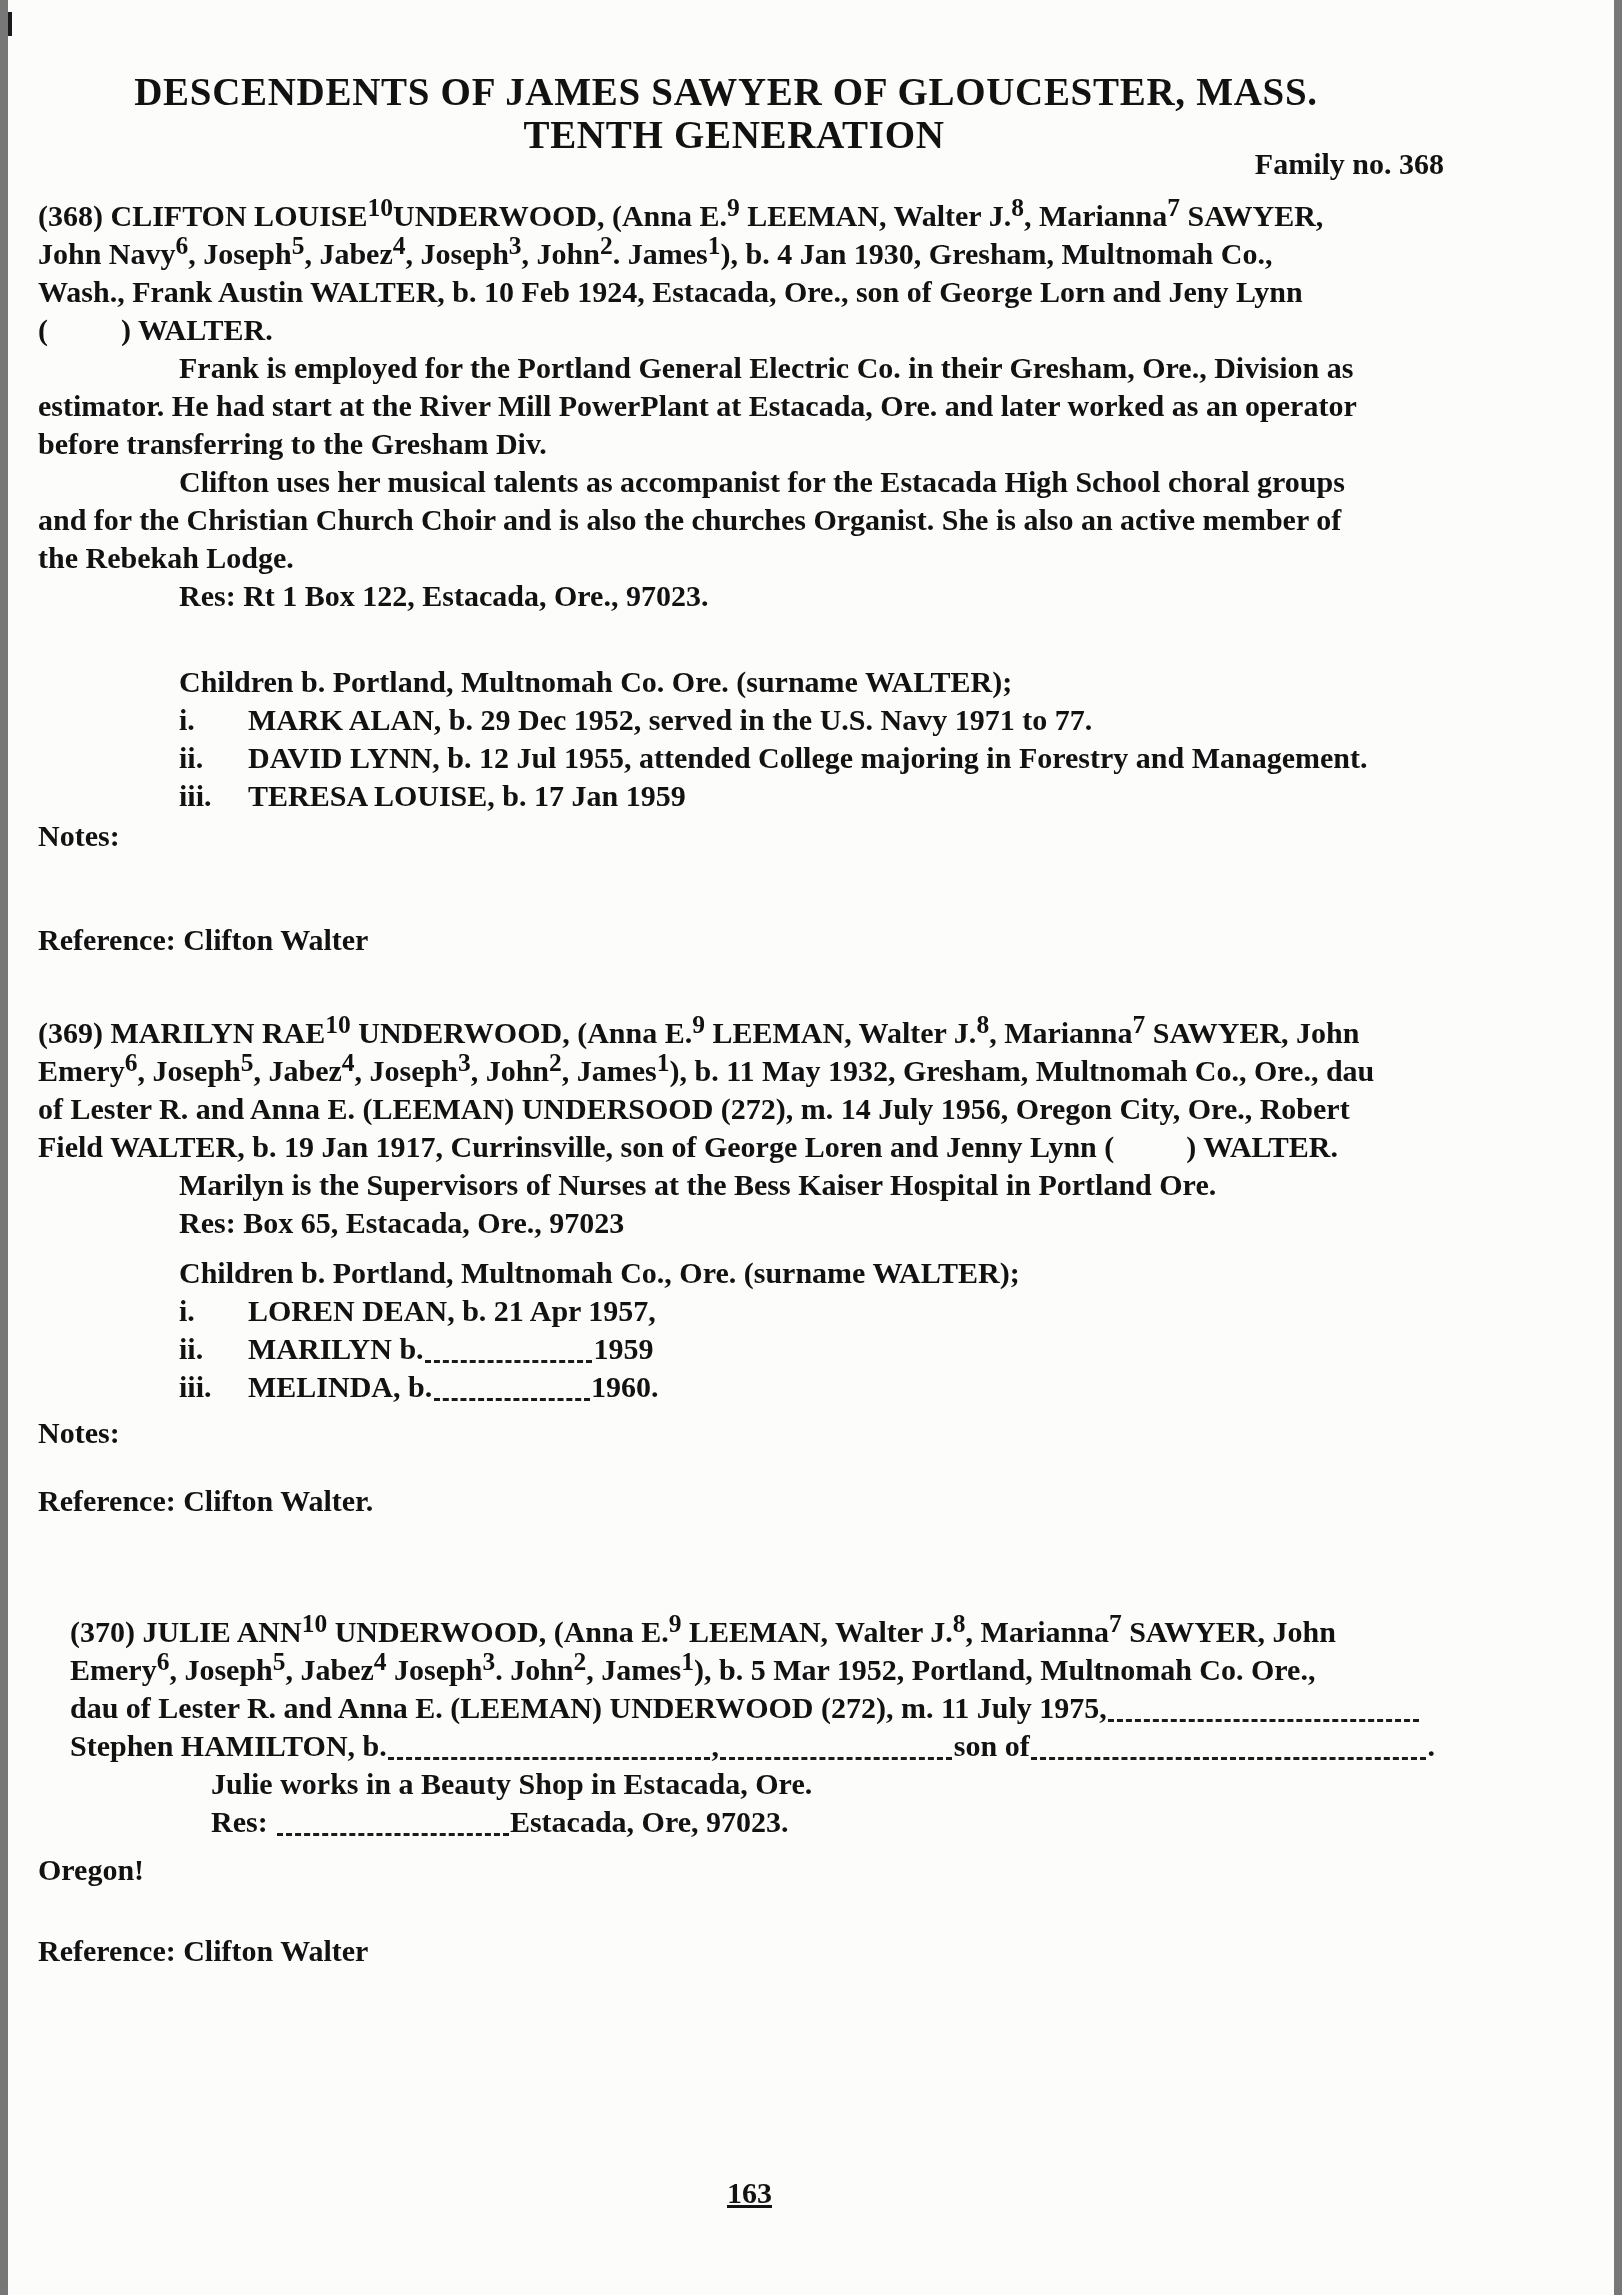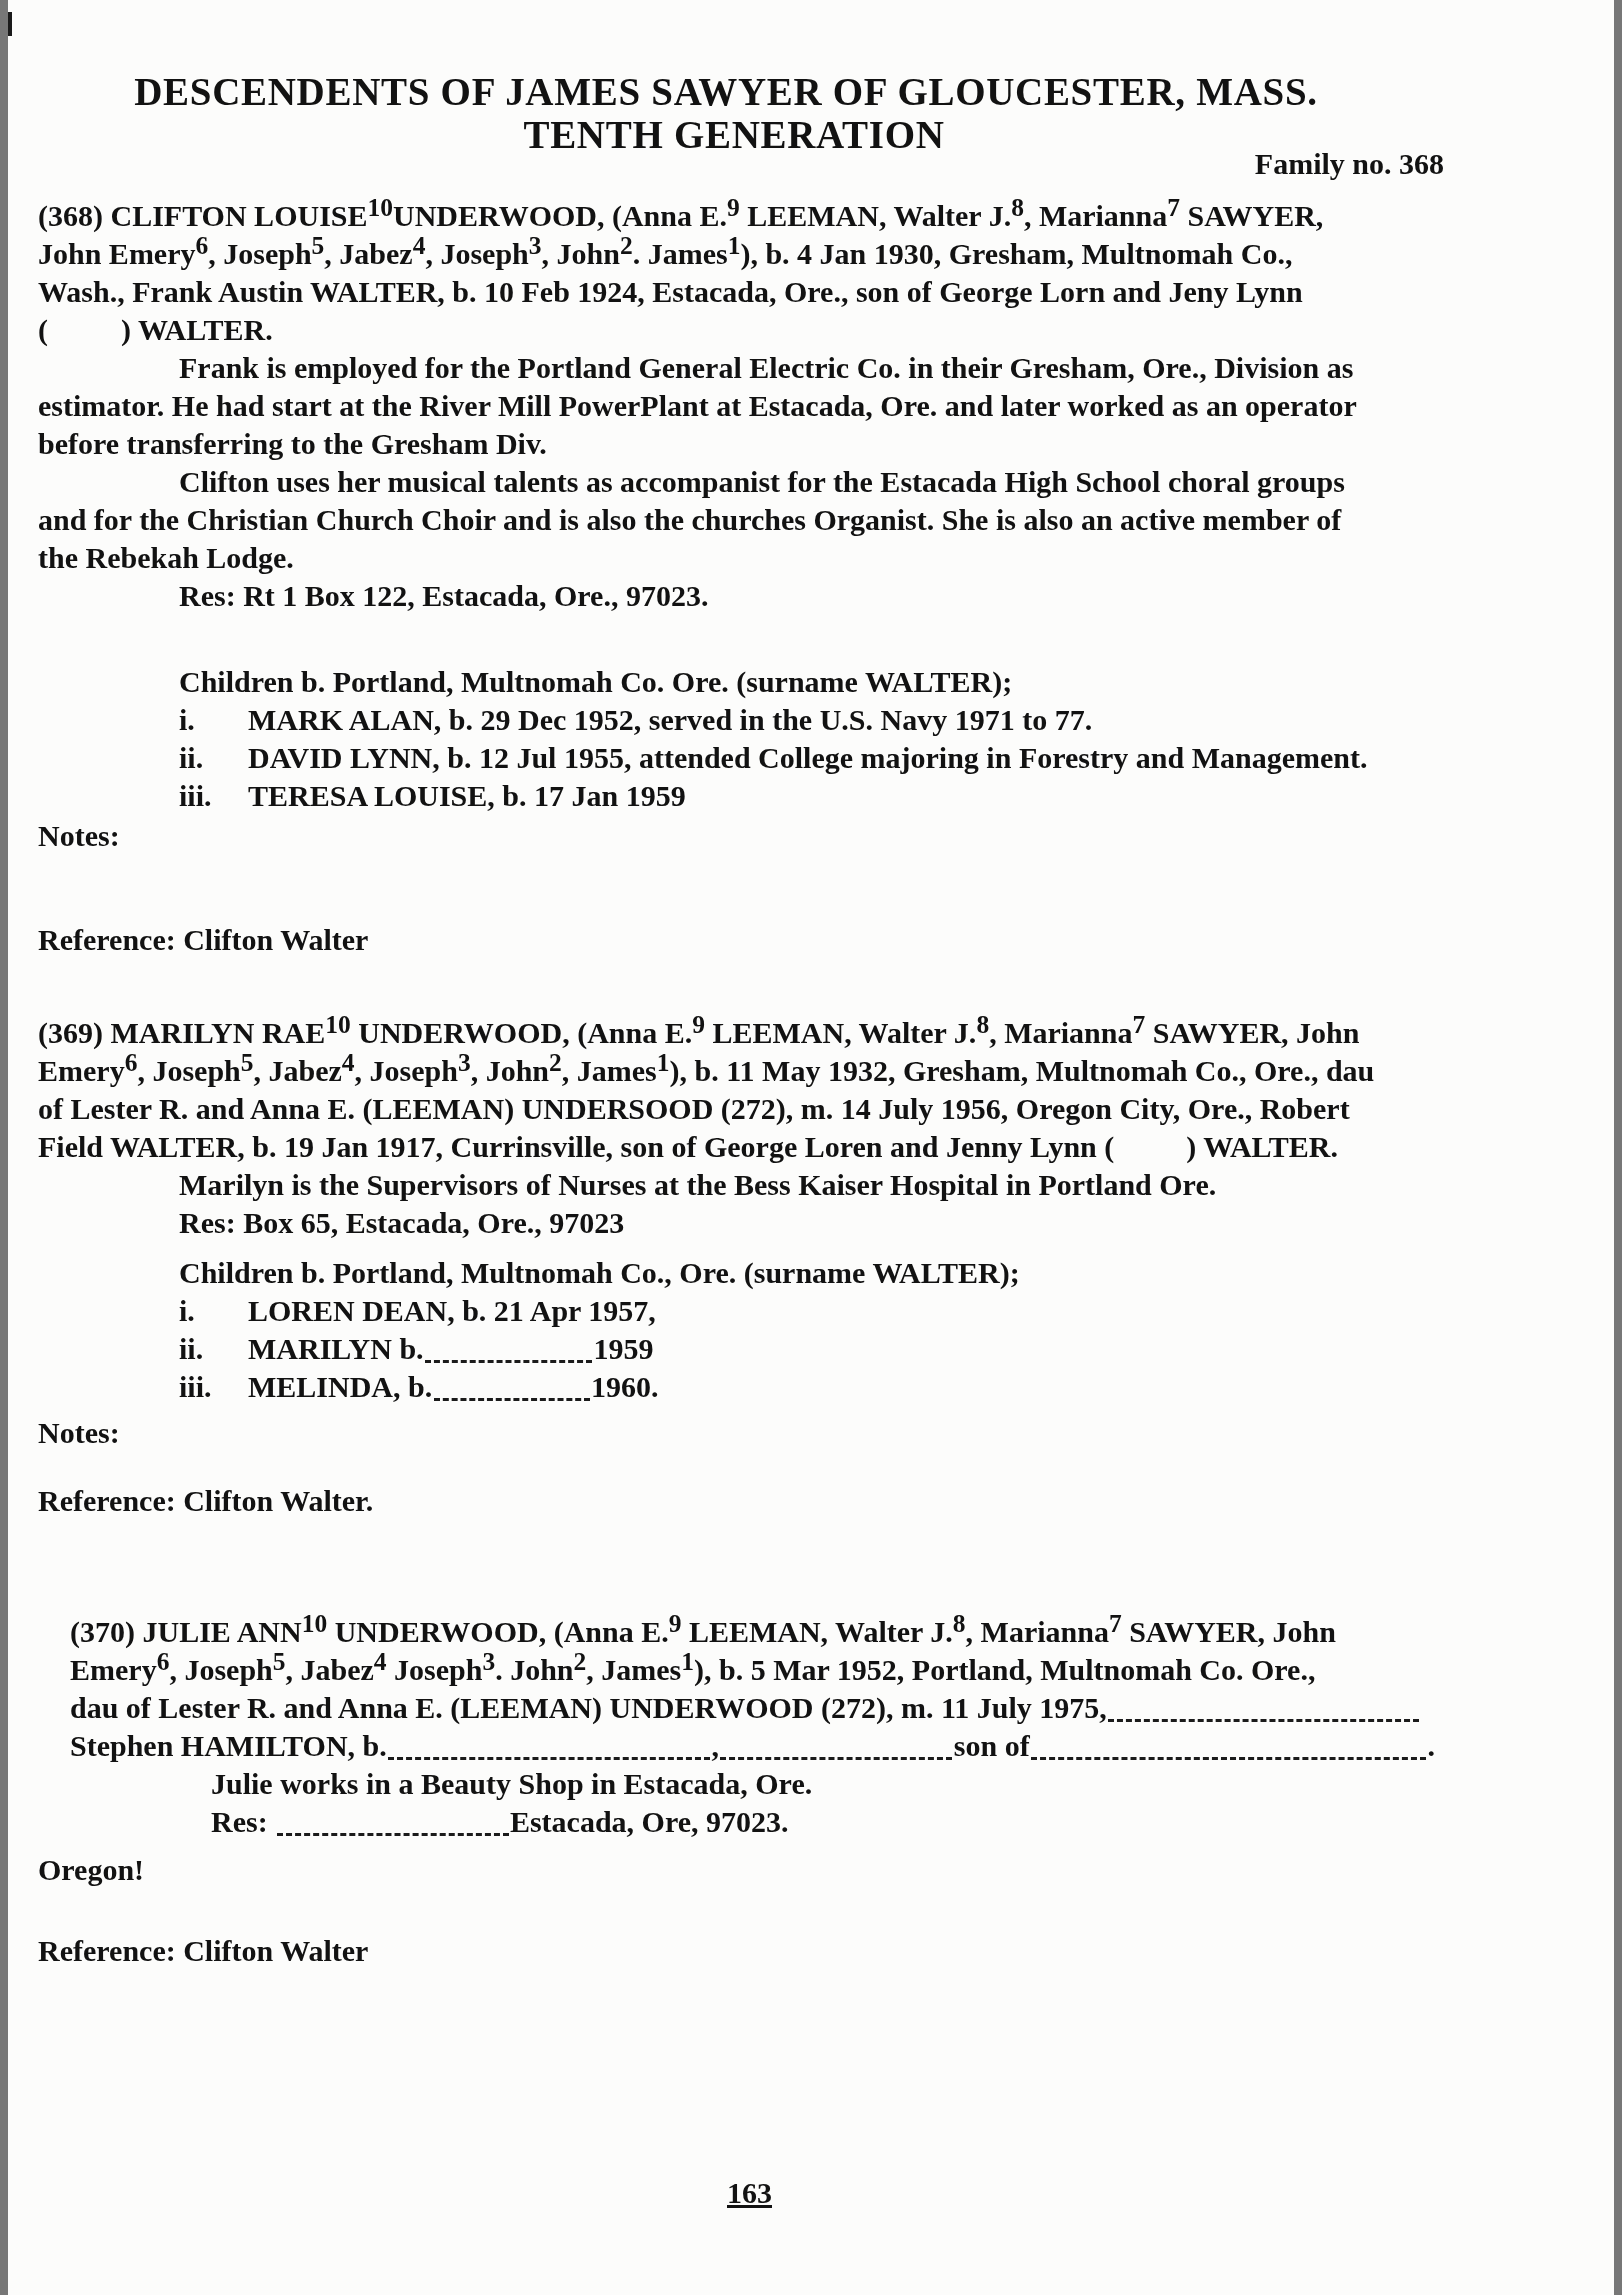--- a/index.html
+++ b/index.html
@@ -58,21 +58,21 @@
 
 <div class="page">
   <div class="edge-artifact"></div>
 
   <div class="title">DESCENDENTS OF JAMES SAWYER OF GLOUCESTER, MASS.</div>
   <div class="subtitle">TENTH GENERATION</div>
   <div class="family-no">Family no. 368</div>
 
   <div class="blk b-s368-para">
     <div class="line"><span>(368) CLIFTON LOUISE</span><sup>10</sup><span>UNDERWOOD,  (Anna E.</span><sup>9</sup><span> LEEMAN, Walter J.</span><sup>8</sup><span>, Marianna</span><sup>7</sup><span> SAWYER,</span></div>
-    <div class="line"><span>John Emery</span><sup>6</sup><span>, Joseph</span><sup>5</sup><span>, Jabez</span><sup>4</sup><span>, Joseph</span><sup>3</sup><span>, John</span><sup>2</sup><span>. James</span><sup>1</sup><span>), b. 4 Jan 1930, Gresham, Multnomah Co.,</span></div>
+    <div class="line"><span>John Navy</span><sup>6</sup><span>, Joseph</span><sup>5</sup><span>, Jabez</span><sup>4</sup><span>, Joseph</span><sup>3</sup><span>, John</span><sup>2</sup><span>. James</span><sup>1</sup><span>), b. 4 Jan 1930, Gresham, Multnomah Co.,</span></div>
     <div class="line"><span>Wash., Frank Austin WALTER, b. 10 Feb 1924, Estacada, Ore., son of George Lorn and Jeny Lynn</span></div>
     <div class="line"><span style="display: inline-block; width: 83px;">(</span><span>) WALTER.</span></div>
     <div class="line ind"><span>Frank is employed for the Portland General Electric Co. in their Gresham, Ore., Division as</span></div>
     <div class="line"><span>estimator. He had start at the River Mill PowerPlant at Estacada, Ore. and later worked as an operator</span></div>
     <div class="line"><span>before transferring to the Gresham Div.</span></div>
     <div class="line ind"><span>Clifton uses her musical talents as accompanist for the Estacada High School choral groups</span></div>
     <div class="line"><span>and for the Christian Church Choir and is also the churches Organist. She is also an active member of</span></div>
     <div class="line"><span>the Rebekah Lodge.</span></div>
     <div class="line ind"><span>Res: Rt 1 Box 122, Estacada, Ore., 97023.</span></div>
   </div>

